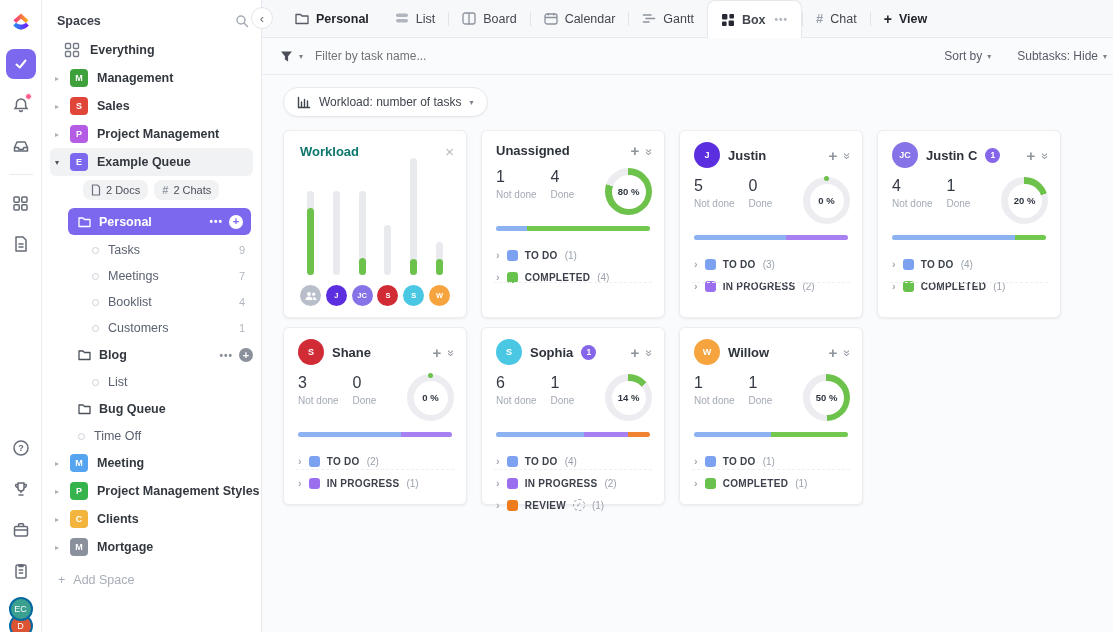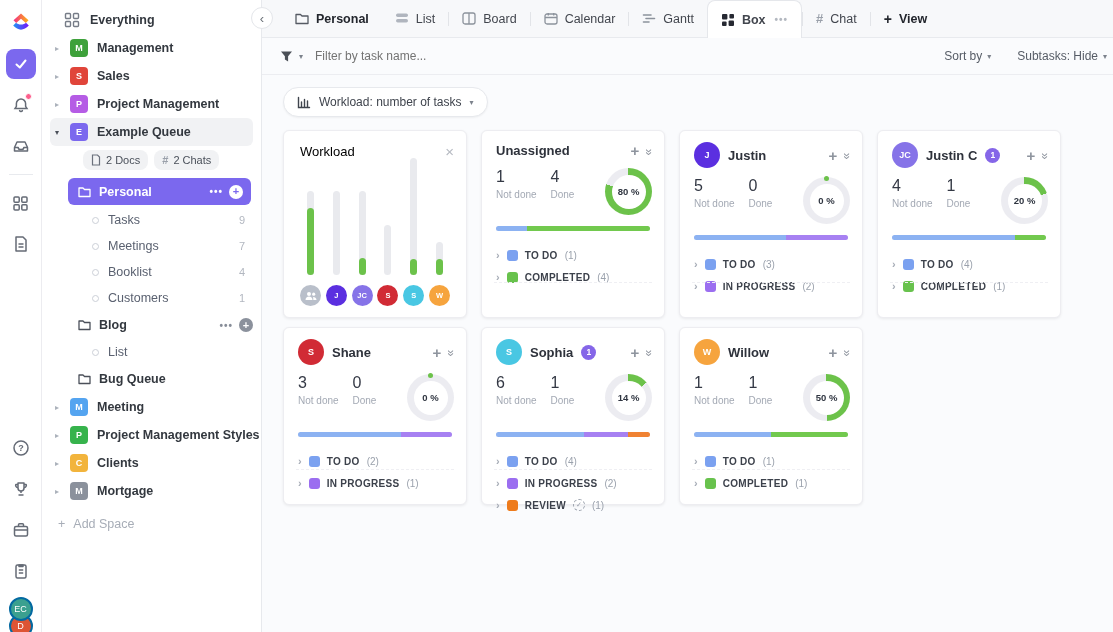--- a/index.html
+++ b/index.html
@@ -93,21 +93,21 @@
   .r-exp { color:#a6acb6; font-size:11px; font-weight:600; }
   .r-sq { width:11px; height:11px; border-radius:3px; flex-shrink:0; }
   .r-lab { font-size:10px; font-weight:bold; color:#3c414b; letter-spacing:.3px; }
   .r-check { width:12px; height:12px; border:1px dashed #9aa1ac; border-radius:50%; color:#9aa1ac; font-size:7px; display:flex; align-items:center; justify-content:center; }
   .r-check:empty { display:none; }
   .r-cnt { font-size:10px; color:#9aa1ac; }
   .card-foot { position:absolute; left:12px; right:12px; bottom:34px; border-top:1px dashed #efeff3; }
 
   
   .wl-head { display:flex; align-items:center; padding:12px 12px 0 16px; }
-  .wl-title { font-size:13px; font-weight:400; color:#000000; }
+  .wl-title { font-size:13px; font-weight:700; color:#0f766e; }
   .wl-close { margin-left:auto; color:#b6bac2; font-size:15px; cursor:pointer; }
   .wl-chart { display:flex; justify-content:space-between; align-items:flex-end; padding:0 16px; height:142px; margin-top:4px; }
   .wl-col { display:flex; flex-direction:column; align-items:center; justify-content:flex-end; }
   .wl-track { width:7px; border-radius:4px; background:#e9eaee; position:relative; }
   .wl-fill { position:absolute; bottom:0; left:0; right:0; background:#6cc24a; border-radius:4px; }
   .wl-av { width:21px; height:21px; border-radius:50%; color:#fff; font-size:7.5px; font-weight:bold; display:flex; align-items:center; justify-content:center; margin-top:10px; }
 </style>
 </head>
 <body>
 
@@ -192,20 +192,28 @@
     </div>
     <div class="rail-av ec" style="background: rgb(59, 160, 143);">
         <span>EC</span>
       </div>
     <div class="rail-av d" style="background: rgb(221, 84, 52);">
         <span>D</span>
       </div>
   </div>
 
   <div class="tree">
+    <div class="tree-h">
+      <span>Spaces</span>
+        <span class="sp"></span>
+      <svg width="14" height="14" viewBox="0 0 14 14" stroke="#a6acb6" stroke-width="1.5" fill="none">
+          <circle cx="6" cy="6" r="4"></circle>
+          <path d="M9 9 L12.5 12.5" stroke-linecap="round"></path>
+        </svg>
+    </div>
 
     <div class="srow-space" style="padding-left:22px;">
       <svg width="16" height="16" viewBox="0 0 16 16" stroke="#767c87" stroke-width="1.4" fill="none" style="margin-right:10px;">
         <rect x="1.5" y="1.5" width="5" height="5" rx="1"></rect>
           <rect x="9.5" y="1.5" width="5" height="5" rx="1"></rect>
         <rect x="1.5" y="9.5" width="5" height="5" rx="1"></rect>
           <rect x="9.5" y="9.5" width="5" height="5" rx="1"></rect>
       </svg>
       <span>Everything</span>
     </div>
@@ -302,20 +310,24 @@
       <span class="bullet"></span>
       <span>List</span>
     </div>
 
     <div class="folder-row">
       <svg width="13" height="12" viewBox="0 0 13 12" stroke="#4b505a" stroke-width="1.3" fill="none" stroke-linejoin="round">
           <path d="M1 2 H5 L6.5 3.5 H12 V10.5 H1 Z"></path>
         </svg>
       <span>Bug Queue</span>
     </div>
+    <div class="leaf leaf2">
+      <span class="bullet"></span>
+      <span style="font-weight:normal;color:#5a6170;">Time Off</span>
+    </div>
 
     <div class="srow-space">
       <span class="caret">▸</span>
       <span class="sq-ic" style="background: rgb(84, 164, 240);">
           <span>M</span>
         </span>
       <span>Meeting</span>
     </div>
     <div class="srow-space">
       <span class="caret">▸</span>

